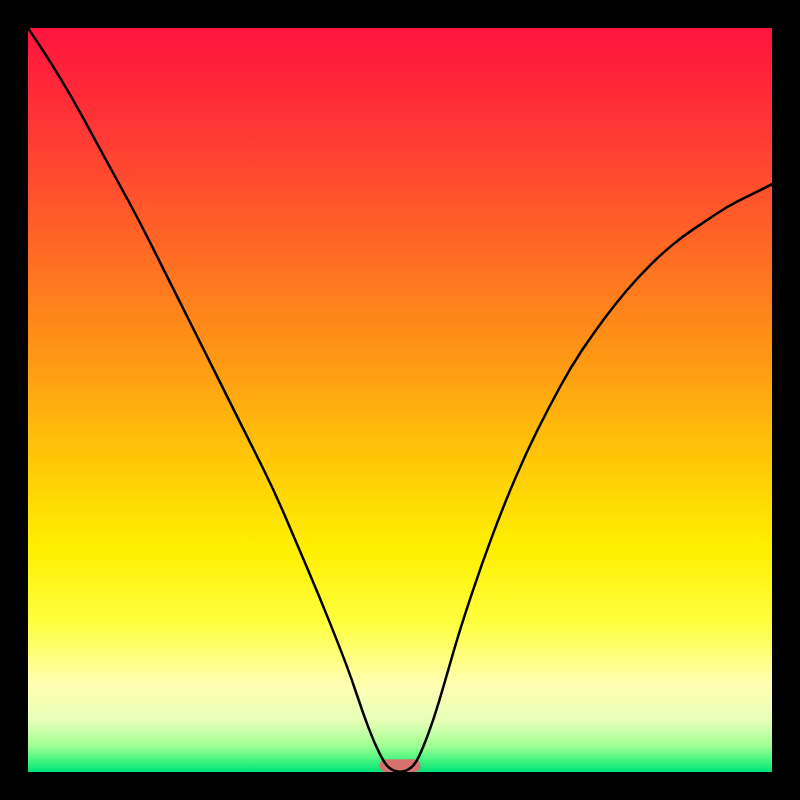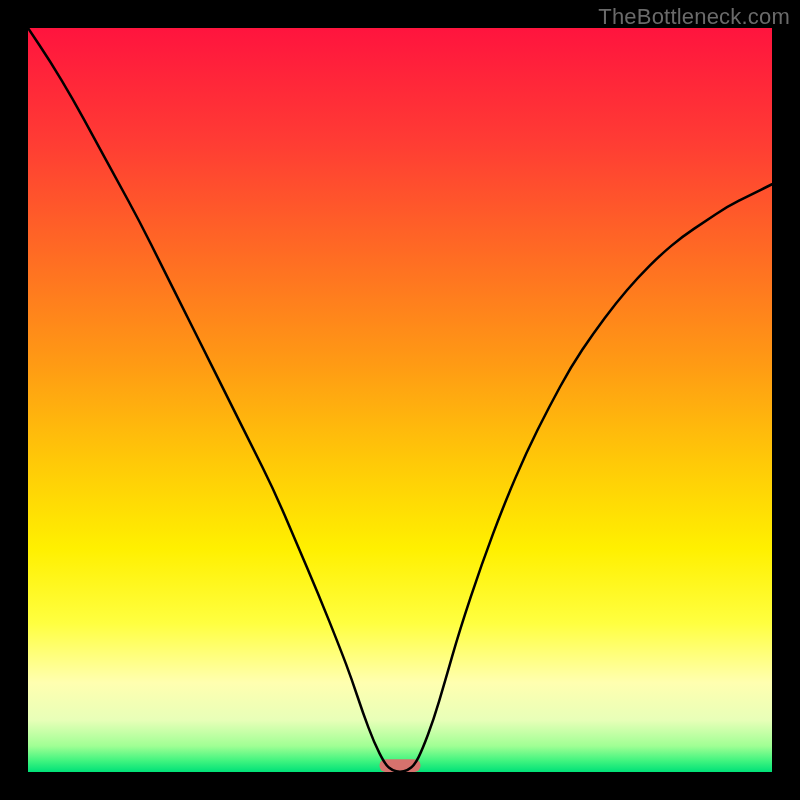--- a/index.html
+++ b/index.html
@@ -62,15 +62,14 @@
             <stop offset="98.5%" stop-color="#40f47f"></stop>
             <stop offset="100%" stop-color="#00e178"></stop>
           </linearGradient>
       </defs>
       <rect x="0" y="0" width="744" height="744" fill="url(#bg-grad)"></rect>
       <rect id="min-marker" rx="6" ry="6" x="351.54" y="731.35" width="40.92" height="12.65" fill="#d6726d"></rect>
       <path id="curve-path" fill="none" stroke="#000" stroke-width="2.5" stroke-linejoin="round" stroke-linecap="round" d="M 0.00 0.00 Q 0.00 0.00 11.16 16.74 Q 22.32 33.48 33.48 52.08 Q 44.64 70.68 55.80 91.14 Q 66.96 111.60 78.12 132.06 Q 89.28 152.52 100.44 172.98 Q 111.60 193.44 122.76 215.76 Q 133.92 238.08 145.08 260.40 Q 156.24 282.72 167.40 305.04 Q 178.56 327.36 189.72 349.68 Q 200.88 372.00 212.04 394.32 Q 223.20 416.64 234.36 438.96 Q 245.52 461.28 256.68 487.32 Q 267.84 513.36 279.00 539.40 Q 290.16 565.44 301.32 593.34 Q 312.48 621.24 318.06 636.12 Q 323.64 651.00 329.22 667.74 Q 334.80 684.48 340.38 699.36 Q 345.96 714.24 351.54 725.40 Q 357.12 736.56 360.84 739.54 Q 364.56 742.51 368.28 743.26 Q 372.00 744.00 375.72 743.26 Q 379.44 742.51 383.16 739.54 Q 386.88 736.56 390.60 729.12 Q 394.32 721.68 399.90 706.80 Q 405.48 691.92 411.06 673.32 Q 416.64 654.72 424.08 628.68 Q 431.52 602.64 442.68 569.16 Q 453.84 535.68 465.00 505.92 Q 476.16 476.16 487.32 450.12 Q 498.48 424.08 509.64 401.76 Q 520.80 379.44 531.96 358.98 Q 543.12 338.52 554.28 321.78 Q 565.44 305.04 576.60 290.16 Q 587.76 275.28 598.92 262.26 Q 610.08 249.24 621.24 238.08 Q 632.40 226.92 643.56 217.62 Q 654.72 208.32 665.88 200.88 Q 677.04 193.44 688.20 186.00 Q 699.36 178.56 710.52 172.98 Q 721.68 167.40 732.84 161.82 L 744.00 156.24"></path>
     </svg>
   </div>
 
-  <div class="watermark">TheBottleneck.com</div>
 
 </div>
 
 </body></html>

